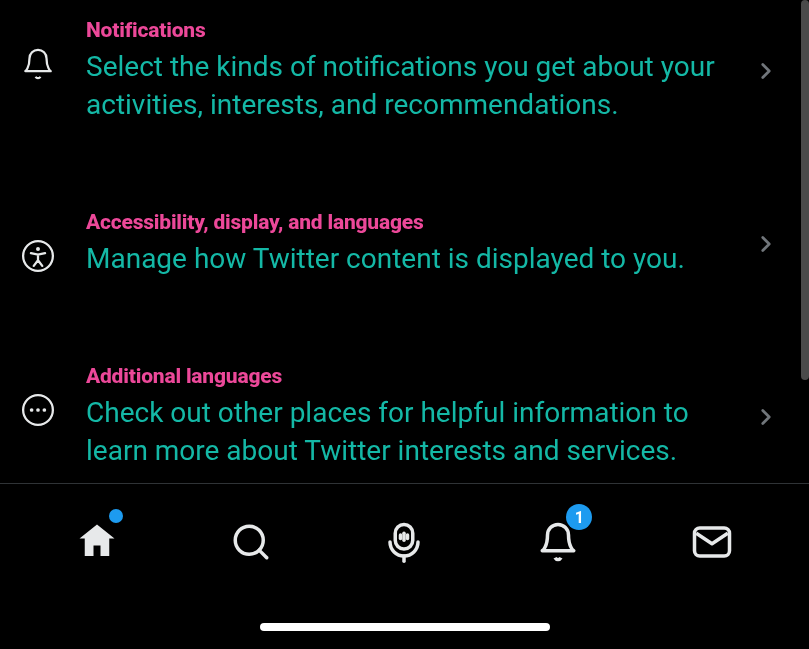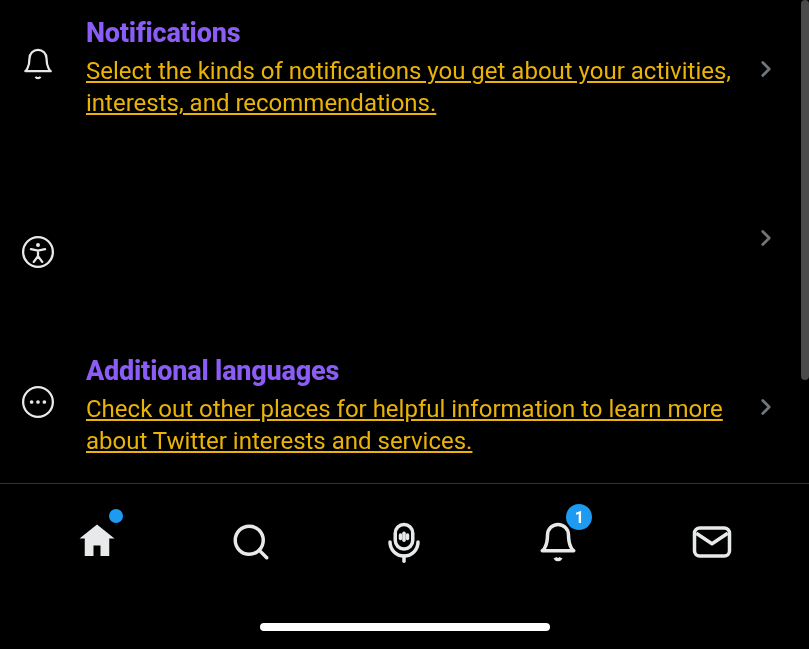--- a/index.html
+++ b/index.html
@@ -41,33 +41,32 @@
       display: flex;
       align-items: center;
       justify-content: center;
       margin-right: 30px;
       margin-top: 28px;
       color: #e7e9ea;
     }
     .settings-row:first-child .row-icon { margin-top: 36px; }
     .row-text { flex: 1; padding-right: 50px; }
     .row-title {
-      color: #8b5cf6;
-      font-size: 27px;
+      color: #ec4899;
+      font-size: 21px;
       font-weight: 800;
       line-height: 1.15;
       margin-bottom: 6px;
       letter-spacing: -0.2px;
     }
     .row-desc {
-      color: #eab308;
-      font-size: 24px;
+      color: #14b8a6;
+      font-size: 28px;
       line-height: 1.35;
       font-weight: 400;
-      text-decoration: underline;
     }
     .row-chevron {
       color: #71767b;
       flex: 0 0 24px;
       display: flex;
       align-items: center;
       position: absolute;
       right: 30px;
       top: 50%;
       transform: translateY(-50%);
@@ -155,20 +154,22 @@
 
   <div class="settings-row">
     <div class="row-icon">
       <svg viewBox="0 0 24 24" width="34" height="34" fill="none" stroke="currentColor" stroke-width="1.6">
         <circle cx="12" cy="12" r="10.5"></circle>
         <circle cx="12" cy="7" r="1.4" fill="currentColor" stroke="none"></circle>
         <path d="M7 10 l5 1 l5 -1 M12 11 v4 M12 15 l-3 4 M12 15 l3 4" stroke-linecap="round"></path>
       </svg>
     </div>
     <div class="row-text">
+      <div class="row-title">Accessibility, display, and languages</div>
+      <div class="row-desc">Manage how Twitter content is displayed to you.</div>
     </div>
     <div class="row-chevron">
       <svg viewBox="0 0 24 24" width="26" height="26" fill="none" stroke="currentColor" stroke-width="2.5" stroke-linecap="round" stroke-linejoin="round">
         <polyline points="9 18 15 12 9 6"></polyline>
       </svg>
     </div>
   </div>
 
   <div class="settings-row">
     <div class="row-icon">

